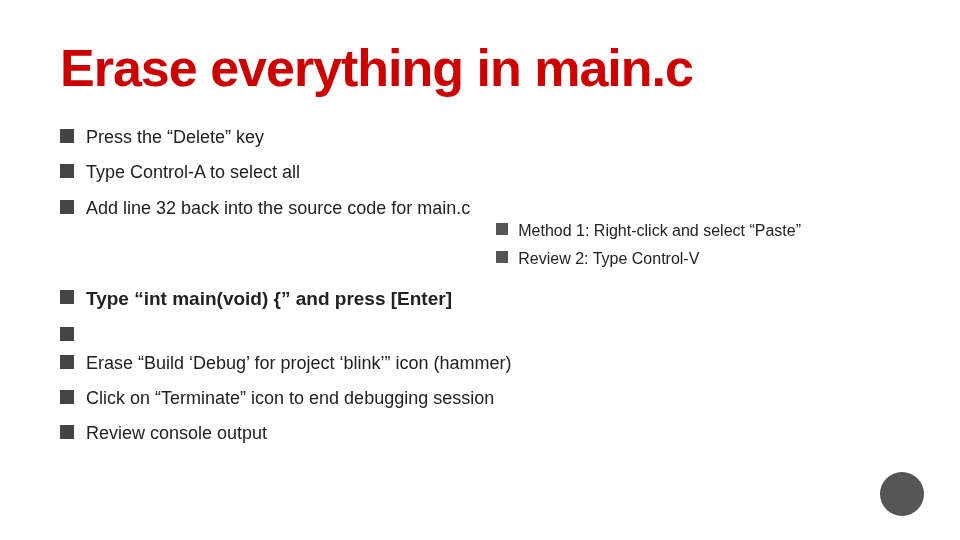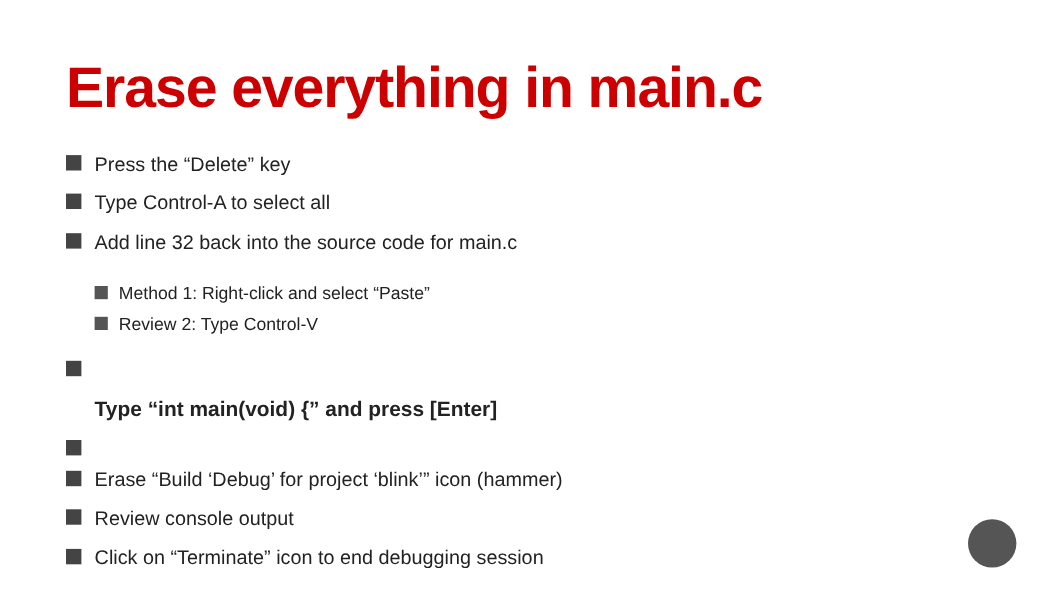--- a/index.html
+++ b/index.html
@@ -13,21 +13,21 @@
       height: 540px;
       background: #ffffff;
       font-family: Arial, sans-serif;
       overflow: hidden;
       position: relative;
     }
 
     .slide {
       width: 960px;
       height: 540px;
-      padding: 52px 60px 40px 60px;
+      padding: 40px 60px 40px 60px;
       position: relative;
     }
 
     .title {
       font-size: 52px;
       font-weight: 900;
       color: #cc0000;
       font-family: Arial Black, Arial, sans-serif;
       margin-bottom: 28px;
       line-height: 1.1;
@@ -93,42 +93,41 @@
       height: 44px;
       border-radius: 50%;
       background: #555;
       border: none;
       cursor: pointer;
     }
 
     .bold-item {
       font-weight: bold;
       font-size: 19px;
-      margin-top: 36px;
     }
   </style>
 </head>
 <body>
 
 <div class="slide">
   <h1 class="title">Erase everything in main.c</h1>
 
   <ul class="bullet-list">
 
     <li>
       <span class="bullet-marker"></span>
       <span>Press the “Delete” key</span>
     </li>
 
     <li>
       <span class="bullet-marker"></span>
       <span>Type Control-A to select all</span>
     </li>
 
-    <li style="flex-direction: column; align-items: flex-start;">
+    <li style="flex-direction: row; align-items: flex-start;">
       <div style="display:flex; align-items:flex-start;">
         <span class="bullet-marker"></span>
         <span>Add line 32 back into the source code for main.c</span>
       </div>
       <ul class="sub-list">
         <li>
           <span class="sub-bullet-marker"></span>
           <span>Method 1:  Right-click and select “Paste”</span>
         </li>
         <li>
@@ -147,23 +146,23 @@
       <span class="bullet-marker"></span>
     </li>
 
     <li>
       <span class="bullet-marker"></span>
       <span>Erase “Build ‘Debug’ for project ‘blink’” icon (hammer)</span>
     </li>
 
     <li>
       <span class="bullet-marker"></span>
-      <span>Review console output</span>
+      <span>Click on “Terminate” icon to end debugging session</span>
     </li>
 
     <li>
       <span class="bullet-marker"></span>
-      <span>Click on “Terminate” icon to end debugging session</span>
+      <span>Review console output</span>
     </li>
   </ul>
 
   <button class="circle-btn"></button>
 </div>
 
 </body></html>

